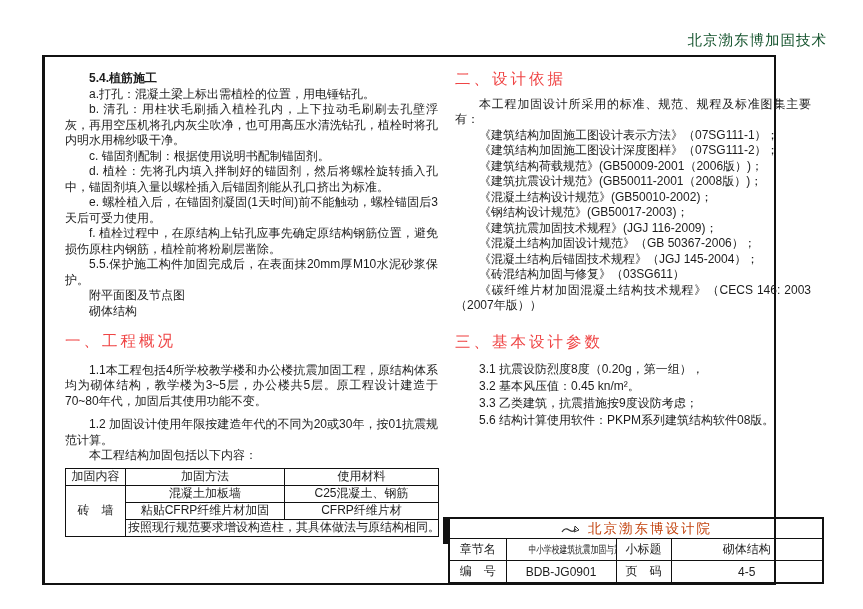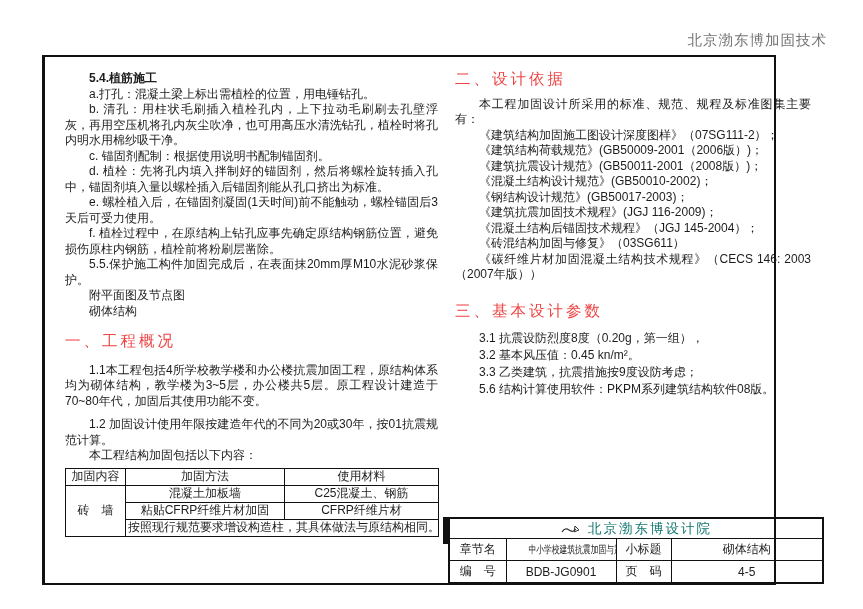--- a/index.html
+++ b/index.html
@@ -8,21 +8,21 @@
     width:863px;height:609px;
     background:#fff;
     outline:1px solid #c8c8c8;
     font-family:"Liberation Sans","DejaVu Sans",sans-serif;
     color:#1c1c1c;
     overflow:hidden;
   }
   .header-brand{
     position:absolute;top:31px;right:36px;
     font-family:"Liberation Serif","DejaVu Serif",serif;
-    font-size:14.5px;color:#737373;letter-spacing:1px;
+    font-size:14.5px;color:#14532d;letter-spacing:1px;
   }
   .frame{
     position:absolute;left:42px;top:55px;
     width:734px;height:530px;
     box-sizing:border-box;
     border:2px solid #111;
     border-left-width:3px;
   }
   .col{position:absolute;font-size:12px;line-height:15.5px;text-align:justify;}
   .col-left{left:20px;top:14px;width:373px;}
@@ -56,21 +56,21 @@
   table.tb{
     border-collapse:collapse;font-size:12px;table-layout:fixed;
     width:374px;
   }
   table.tb td{
     border:1px solid #111;text-align:center;vertical-align:middle;
     padding:0 1px;height:21px;overflow:hidden;white-space:nowrap;
   }
   table.tb tr.company-row td{height:19px;border-bottom:1px solid #111;}
   table.tb{border:2px solid #111;}
-  .company-cell{font-size:13.5px;letter-spacing:2px;color:#0f766e;}
+  .company-cell{font-size:13.5px;letter-spacing:2px;color:#c2410c;}
   .logo{display:inline-block;vertical-align:-2px;margin-right:6px;}
   .squeeze{
     display:inline-block;font-size:10.5px;
     transform:scaleX(0.74);transform-origin:center;
     letter-spacing:0;
   }
   .std p{text-indent:2em;}
 </style>
 </head>
 <body>
@@ -123,26 +123,28 @@
           <td colspan="2">按照现行规范要求增设构造柱，其具体做法与原结构相同。</td>
         </tr>
       </tbody>
         </table>
     </div>
 
     <div class="col col-right">
       <h2 class="sec first">二、设计依据</h2>
       <p>本工程加固设计所采用的标准、规范、规程及标准图集主要有：</p>
       <div class="std">
+        <p>《建筑结构加固施工图设计表示方法》（07SG111-1）；</p>
         <p>《建筑结构加固施工图设计深度图样》（07SG111-2）；</p>
         <p>《建筑结构荷载规范》(GB50009-2001（2006版）)；</p>
         <p>《建筑抗震设计规范》(GB50011-2001（2008版）)；</p>
         <p>《混凝土结构设计规范》(GB50010-2002)；</p>
         <p>《钢结构设计规范》(GB50017-2003)；</p>
         <p>《建筑抗震加固技术规程》(JGJ 116-2009)；</p>
+        <p>《混凝土结构加固设计规范》（GB 50367-2006）；</p>
         <p>《混凝土结构后锚固技术规程》（JGJ 145-2004）；</p>
         <p>《砖混结构加固与修复》（03SG611）</p>
         <p>《碳纤维片材加固混凝土结构技术规程》（CECS 146: 2003（2007年版））</p>
       </div>
       <h2 class="sec sec3">三、基本设计参数</h2>
       <div class="params">
         <p>3.1 抗震设防烈度8度（0.20g，第一组），</p>
         <p>3.2 基本风压值：0.45 kn/m²。</p>
         <p>3.3 乙类建筑，抗震措施按9度设防考虑；</p>
         <p>5.6  结构计算使用软件：PKPM系列建筑结构软件08版。</p>

